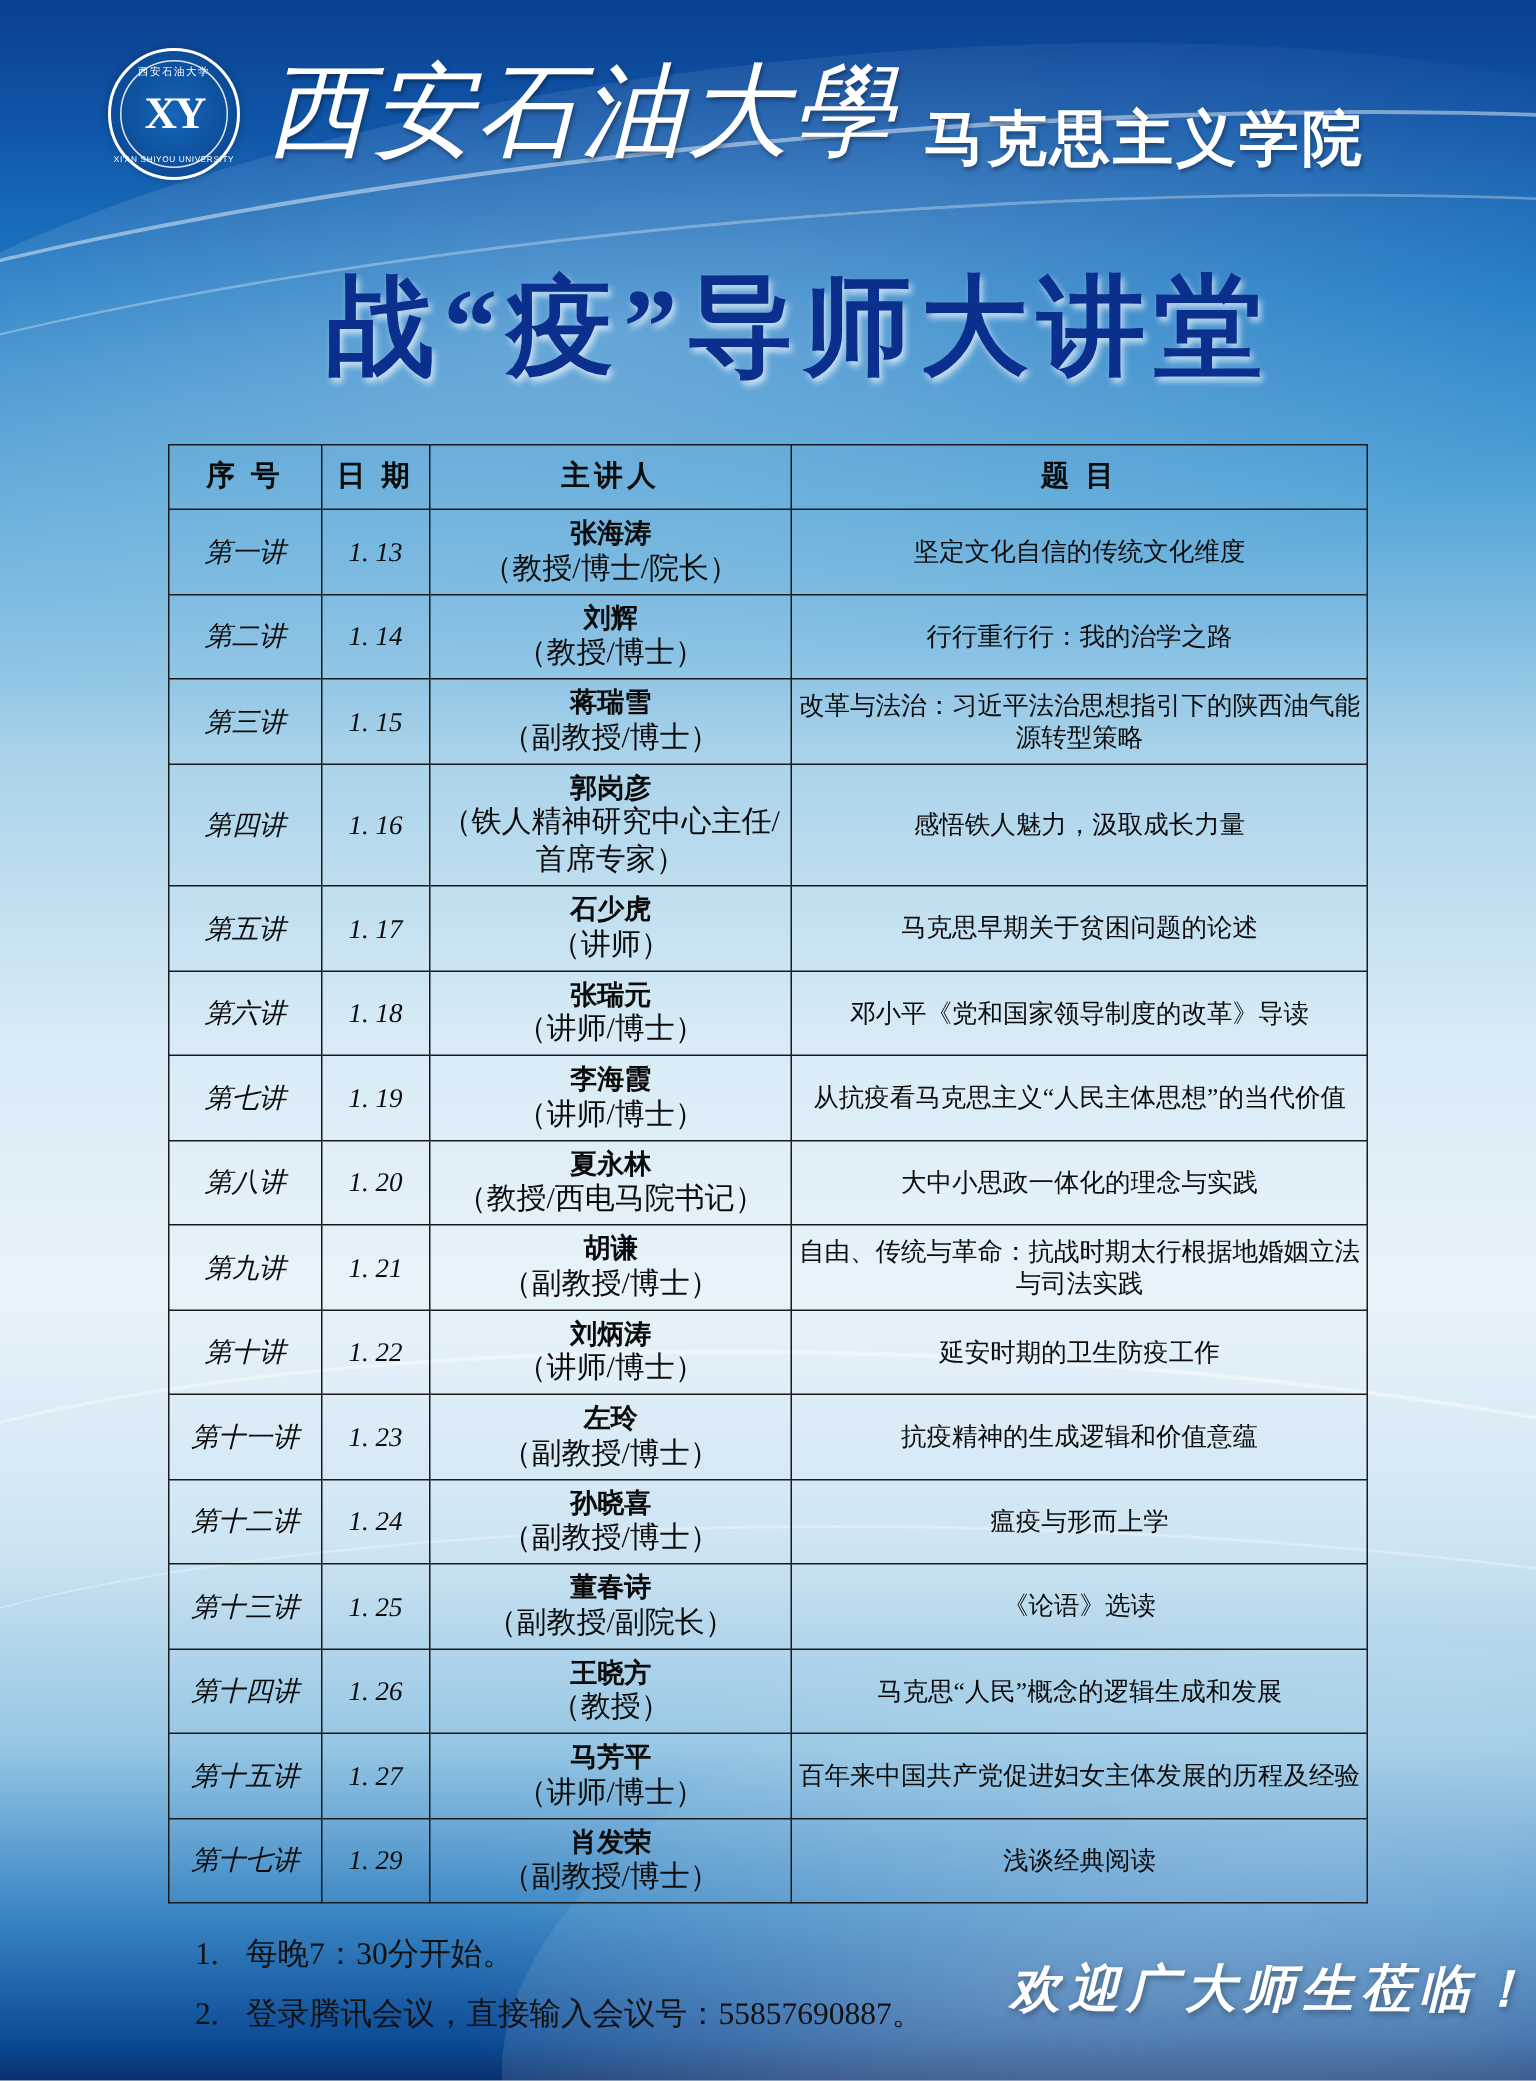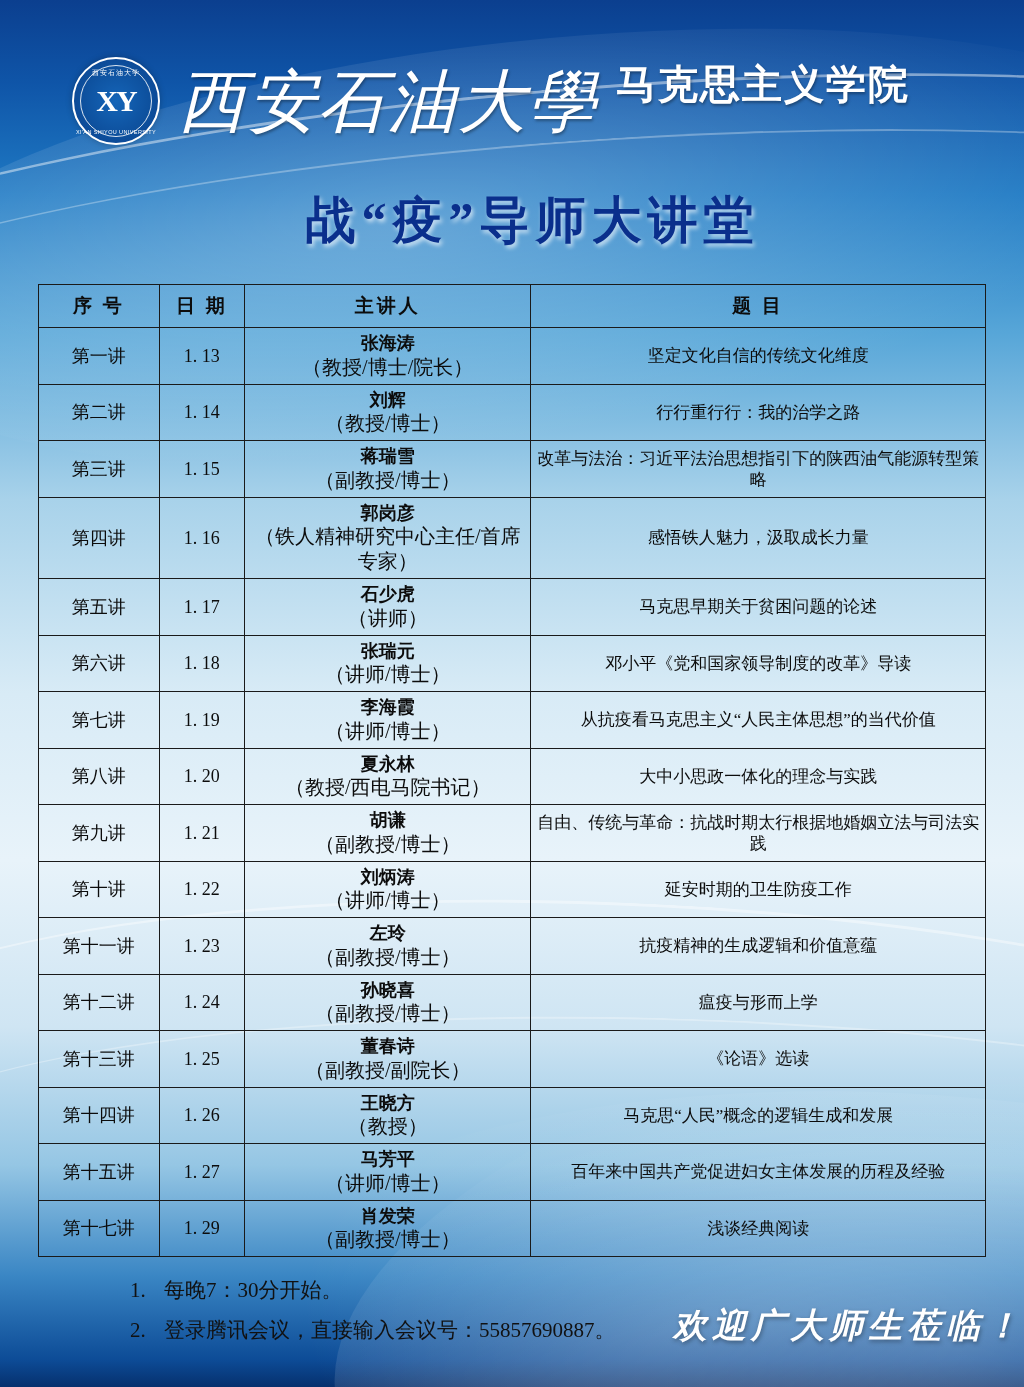--- a/index.html
+++ b/index.html
@@ -83,25 +83,24 @@
     width: 1200px; height: 520px;
     border-radius: 50%;
     background: radial-gradient(ellipse at 30% 50%, rgba(255,255,255,0.22), rgba(255,255,255,0) 60%);
     transform: rotate(-12deg);
   }
 
   
   .header {
     position: relative;
     display: flex;
-    align-items: flex-start;
+    align-items: flex-end;
     padding: 40px 0 0 72px;
     height: 120px;
     box-sizing: border-box;
-    margin-top: 17px;
   }
   .logo {
     width: 84px;
     height: 84px;
     border-radius: 50%;
     border: 2px solid #ffffff;
     background: radial-gradient(circle at 50% 50%, #1565b8 0%, #0d4f9c 60%, #0b3f8f 100%);
     position: relative;
     flex: 0 0 auto;
     box-shadow: 0 0 6px rgba(0,0,0,0.25);
@@ -164,33 +163,33 @@
     text-shadow: 1px 2px 3px rgba(0,0,0,0.35);
     white-space: nowrap;
   }
 
   
   .title {
     position: relative;
     text-align: center;
     margin-top: 50px;
     color: #0a2f8c;
-    font-size: 50px;
+    font-size: 72px;
     font-weight: bold;
     font-family: "Liberation Serif", "DejaVu Serif", serif;
     letter-spacing: 6px;
     text-shadow: 2px 3px 4px rgba(255,255,255,0.65);
     padding-left: 41px;
   }
 
   
   .table-wrap {
     position: relative;
     margin: 30px auto 0 auto;
-    width: 948px;
+    width: 800px;
   }
   table.schedule {
     width: 100%;
     border-collapse: collapse;
     background: transparent;
     font-family: "Liberation Serif", "DejaVu Serif", serif;
     color: #0c0c0c;
   }
   table.schedule th,
   table.schedule td {
@@ -206,20 +205,21 @@
     height: 34px;
     letter-spacing: 3px;
   }
   .col-no    { width: 102px; }
   .col-date  { width: 72px; }
   .col-sp    { width: 242px; }
   .col-topic { width: 384px; }
 
   td.no, td.date {
     font-size: 18px;
+    font-style: italic;
   }
   .sp-name {
     font-size: 18px;
     font-weight: bold;
   }
   .sp-title {
     font-size: 20px;
   }
   td.topic {
     font-size: 17px;

